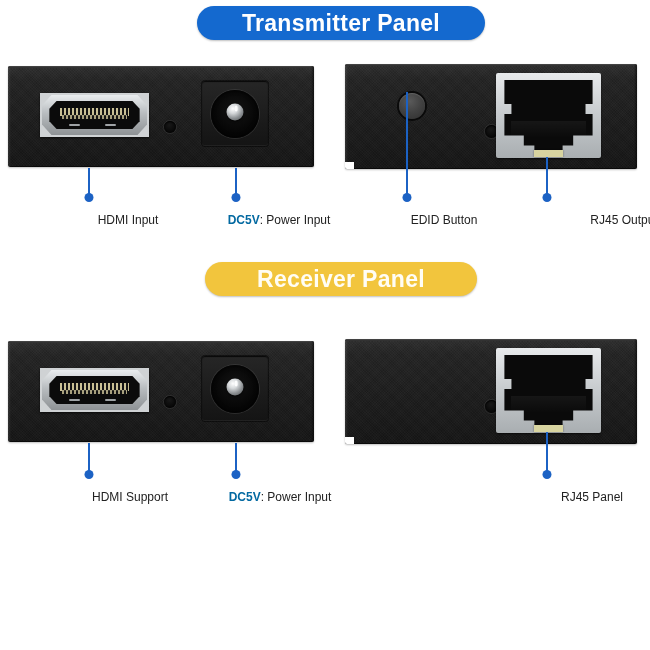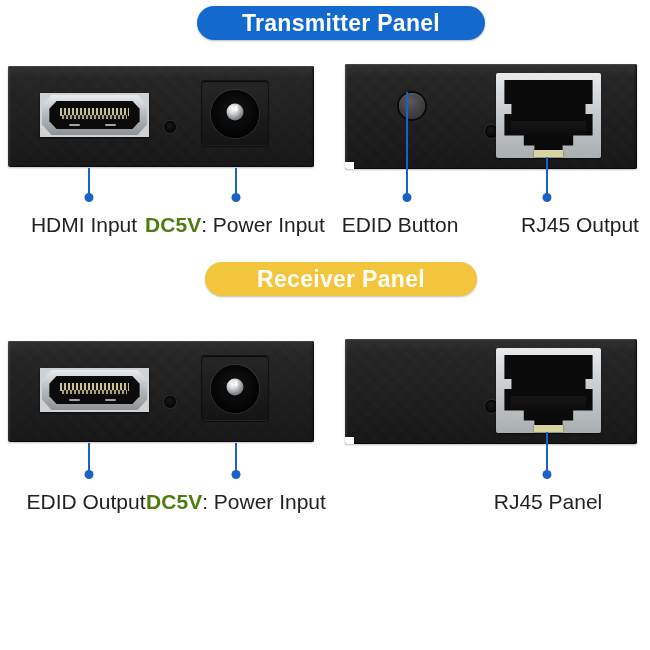--- a/index.html
+++ b/index.html
@@ -167,26 +167,27 @@
   .leader{
     position:absolute;width:2px;
     background:#1c62c4;
   }
   .leaderdot{
     position:absolute;width:9px;height:9px;border-radius:50%;
     background:#1c62c4;transform:translateX(-50%);
   }
   .clabel{
     position:absolute;
-    font-size:21px;
+    font-size:12px;
     color:#222;
     white-space:nowrap;
     transform:translateX(-50%);
-  }
-  .clabel b{font-weight:bold;color:#4d7c0f;}
+    margin-left:44px;
+  }
+  .clabel b{font-weight:bold;color:#0369a1;}
 
   
   .infobox{
     position:absolute;
     border:1px solid #9db6cf;
     border-radius:6px;
     background:#ffffff;
     box-sizing:border-box;
     padding:12px 16px 10px 16px;
   }
@@ -308,21 +309,21 @@
       <div class="rj45-in"></div>
       <div class="rj45-shadow"></div>
       <div class="rj45-tabslot"></div>
     </div>
     <div class="notch"></div>
   </div>
 
   <div class="leader" style="left:88px;top:443px;height:29px;"></div>
   <div class="leaderdot" style="left:89px;top:470px;"></div>
   <div class="clabel" style="left:86px;top:490px;">
-    <b></b><span>EDID Output</span>
+    <b></b><span>HDMI Support</span>
   </div>
 
   <div class="leader" style="left:235px;top:443px;height:29px;"></div>
   <div class="leaderdot" style="left:236px;top:470px;"></div>
   <div class="clabel" style="left:236px;top:490px;">
     <b>DC5V</b><span>: Power Input</span>
   </div>
 
   <div class="leader" style="left:546px;top:432px;height:40px;"></div>
   <div class="leaderdot" style="left:547px;top:470px;"></div>

